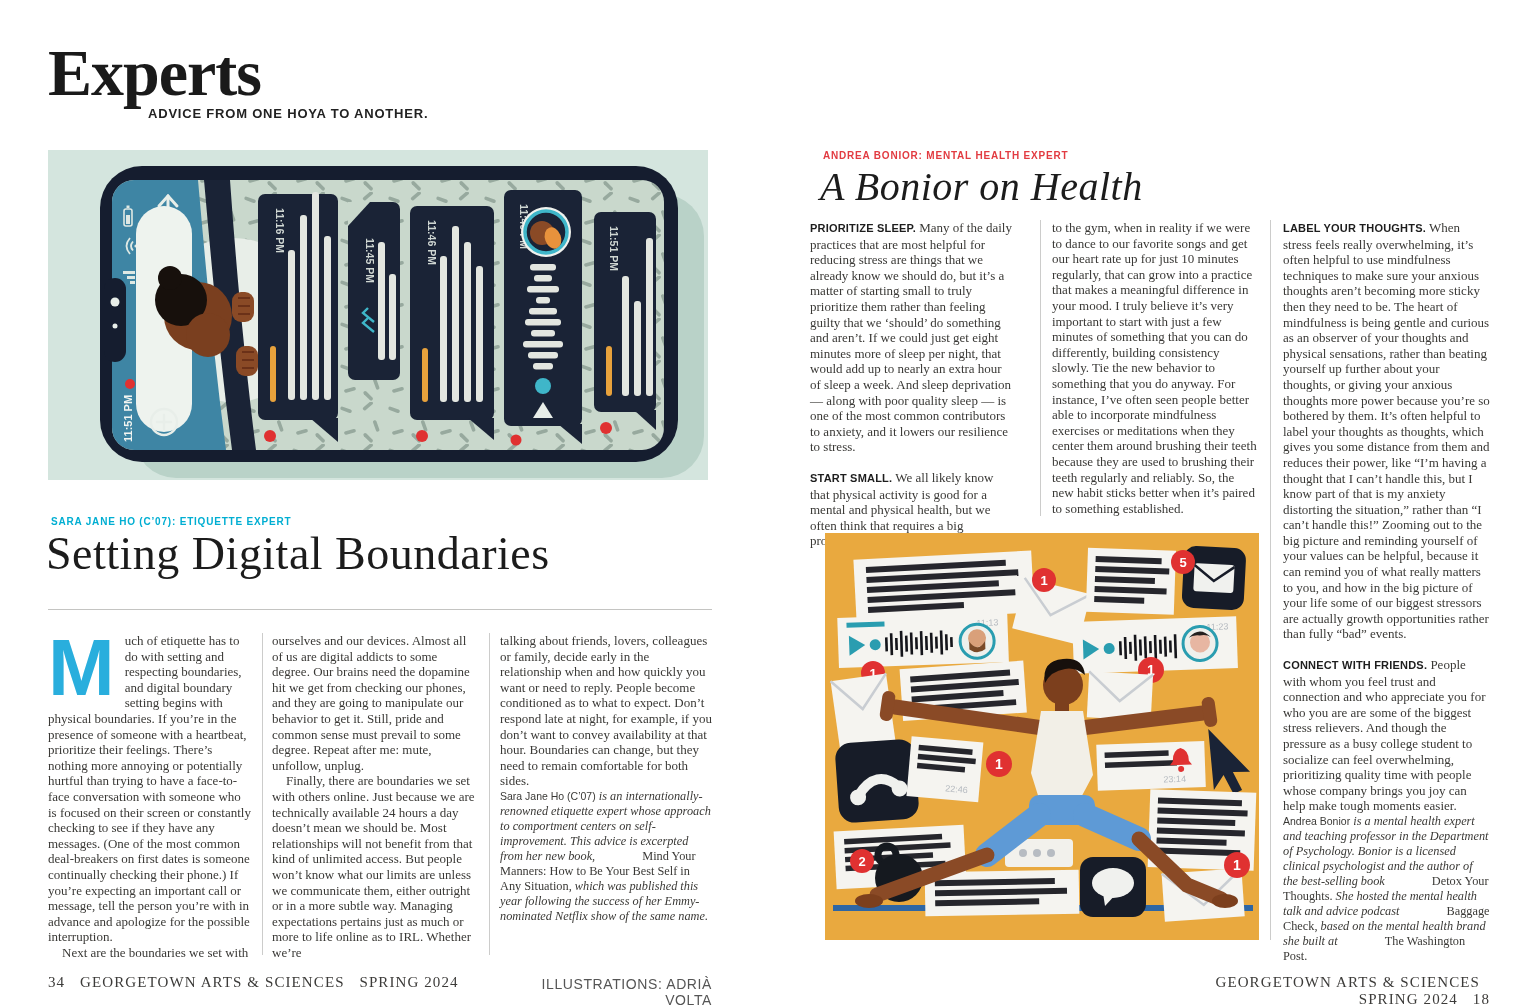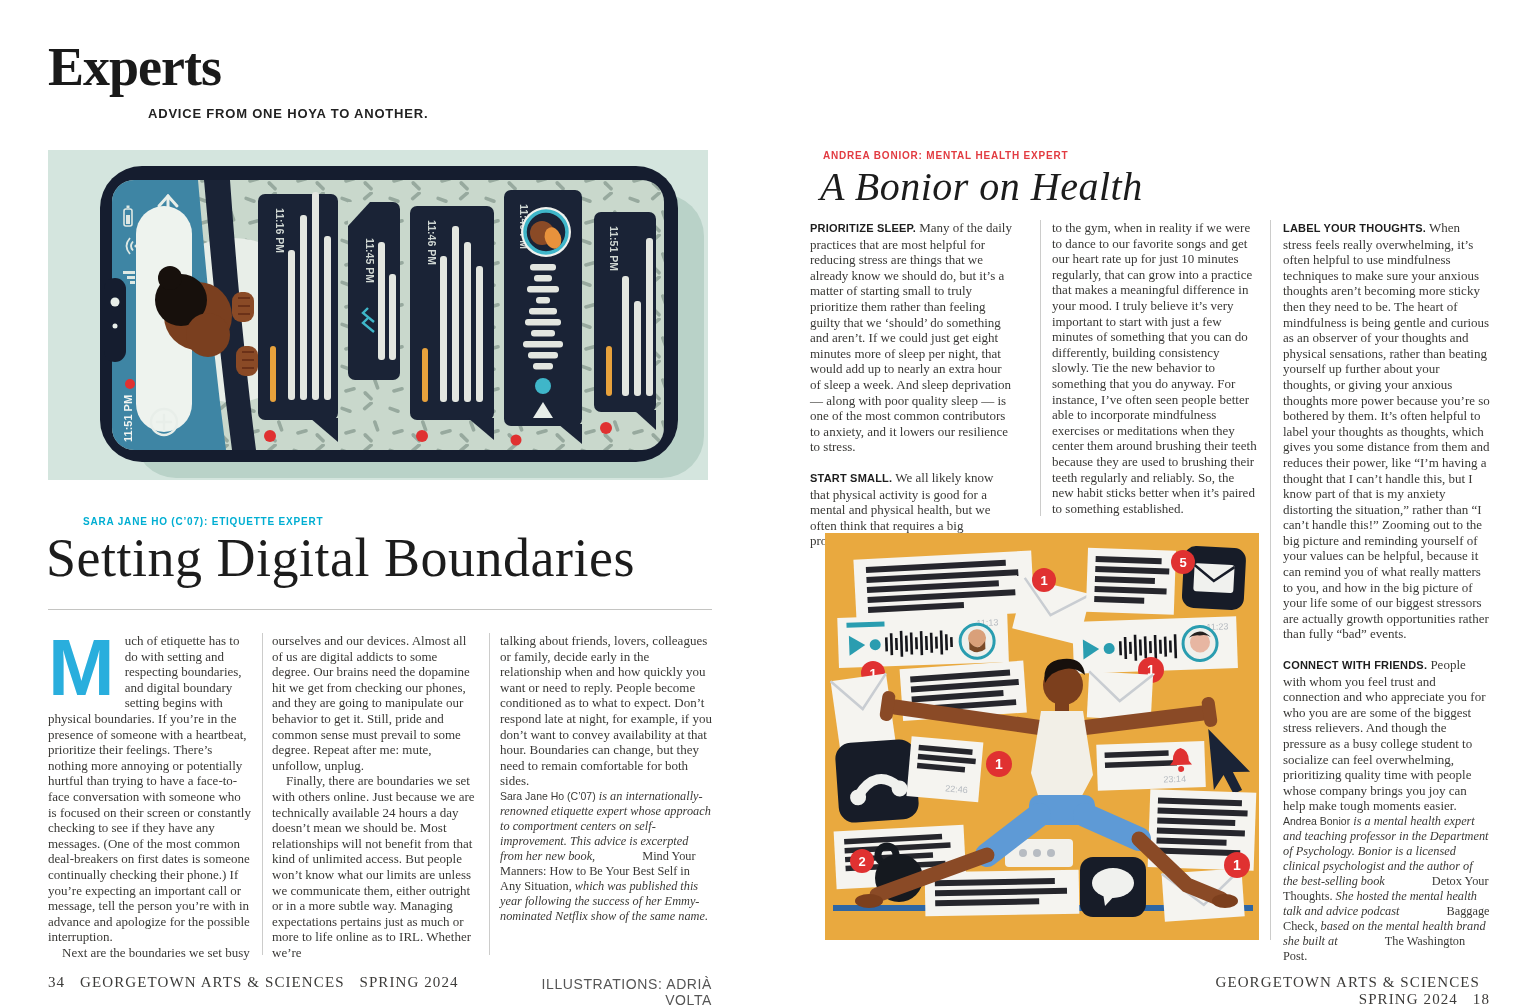--- a/index.html
+++ b/index.html
@@ -2,27 +2,27 @@
 <html><head>
 <meta charset="utf-8">
 <style>
   html,body{margin:0;padding:0;}
   body{
     width:1536px;height:1008px;position:relative;background:#ffffff;
     font-family:"Liberation Serif",serif;color:#2e2d2b;overflow:hidden;
   }
   .abs{position:absolute;}
   
-  .masthead-title{font-family:"Liberation Serif",serif;font-weight:bold;font-size:54px;letter-spacing:-1px;color:#1a1a1a;line-height:1;}
+  .masthead-title{font-family:"Liberation Serif",serif;font-weight:bold;font-size:66px;letter-spacing:-1px;color:#1a1a1a;line-height:1;}
   .tagline{font-family:"Liberation Sans",sans-serif;font-weight:bold;font-size:13px;letter-spacing:.8px;color:#222;}
   
   .kicker{font-family:"Liberation Sans",sans-serif;font-weight:bold;font-size:10px;letter-spacing:.8px;}
   .kicker.cyan{color:#00aed2;}
   .kicker.red{color:#e23b41;}
-  .headline{font-family:"Liberation Serif",serif;font-size:54px;color:#1c1c1c;line-height:1.05;letter-spacing:.5px;}
+  .headline{font-family:"Liberation Serif",serif;font-size:46px;color:#1c1c1c;line-height:1.05;letter-spacing:.5px;}
   .headline.italic{font-style:italic;font-size:40px;}
   .rule-h{height:1px;background:#c4c4c2;}
   .rule-v{width:1px;background:#cccccb;}
   
   .col{font-size:13px;line-height:15.6px;color:#3a3936;}
   .col p{margin:0;}
   .col p.indent{text-indent:14px;}
   .col p.sec{margin-top:15px;}
   .subhead{font-family:"Liberation Sans",sans-serif;font-weight:bold;font-size:11px;letter-spacing:.2px;color:#1d1d1d;}
   .dropcap{float:left;font-family:"Liberation Sans",sans-serif;font-weight:bold;font-size:80px;line-height:60px;color:#29aedd;margin:5px 10px 0 0;}
@@ -207,30 +207,30 @@
   </g>
 
   <g>
     <rect x="56" y="128" width="22" height="84" rx="11" fill="#151d2f"></rect>
     <circle cx="67" cy="152" r="4.5" fill="#e8eee9"></circle>
         <circle cx="67" cy="176" r="2.5" fill="#e8eee9"></circle>
   </g>
 </svg>
 </div>
 
-<div class="abs kicker cyan" style="left:64px;top:516px;padding-left:19px;">SARA JANE HO (C’07): ETIQUETTE EXPERT</div>
+<div class="abs kicker cyan" style="left:32px;top:516px;padding-left:19px;">SARA JANE HO (C’07): ETIQUETTE EXPERT</div>
 <div class="abs headline" style="left:46px;top:530px;width:620px;">Setting Digital Boundaries</div>
 <div class="abs rule-h" style="left:48px;top:609px;width:664px;"></div>
 
 <div class="abs rule-v" style="left:262px;top:633px;height:322px;"></div>
 <div class="abs rule-v" style="left:489px;top:633px;height:322px;"></div>
 
 <div class="abs col" style="left:48px;top:633px;width:204px;">
   <p><span class="dropcap">M</span><span>uch of etiquette has to do with setting and respecting boundaries, and digital boundary setting begins with physical boundaries. If you’re in the presence of someone with a heartbeat, prioritize their feelings. There’s nothing more annoying or potentially hurtful than trying to have a face-to-face conversation with someone who is focused on their screen or constantly checking to see if they have any messages. (One of the most common deal-breakers on first dates is someone continually checking their phone.) If you’re expecting an important call or message, tell the person you’re with in advance and apologize for the possible interruption.</span></p>
-  <p class="indent">Next are the boundaries we set busy</p>
+  <p class="indent">Next are the boundaries we set with</p>
 </div>
 
 <div class="abs col" style="left:272px;top:633px;width:206px;">
   <p>ourselves and our devices. Almost all of us are digital addicts to some degree. Our brains need the dopamine hit we get from checking our phones, and they are going to manipulate our behavior to get it. Still, pride and common sense must prevail to some degree. Repeat after me: mute, unfollow, unplug.</p>
   <p class="indent">Finally, there are boundaries we set with others online. Just because we are technically available 24 hours a day doesn’t mean we should be. Most relationships will not benefit from that kind of unlimited access. But people won’t know what our limits are unless we communicate them, either outright or in a more subtle way. Managing expectations pertains just as much or more to life online as to IRL. Whether we’re</p>
 </div>
 
 <div class="abs col" style="left:500px;top:633px;width:212px;">
   <p>talking about friends, lovers, colleagues or family, decide early in the relationship when and how quickly you want or need to reply. People become conditioned as to what to expect. Don’t respond late at night, for example, if you don’t want to convey availability at that hour. Boundaries can change, but they need to remain comfortable for both sides.</p>
   <p class="bio"><span class="name">Sara Jane Ho (C’07)</span><span> is an internationally-renowned etiquette expert whose approach to comportment centers on self-improvement. This advice is excerpted from her new book, </span><span class="roman">Mind Your Manners: How to Be Your Best Self in Any Situation,</span><span> which was published this year following the success of her Emmy-nominated Netflix show of the same name.</span></p>

